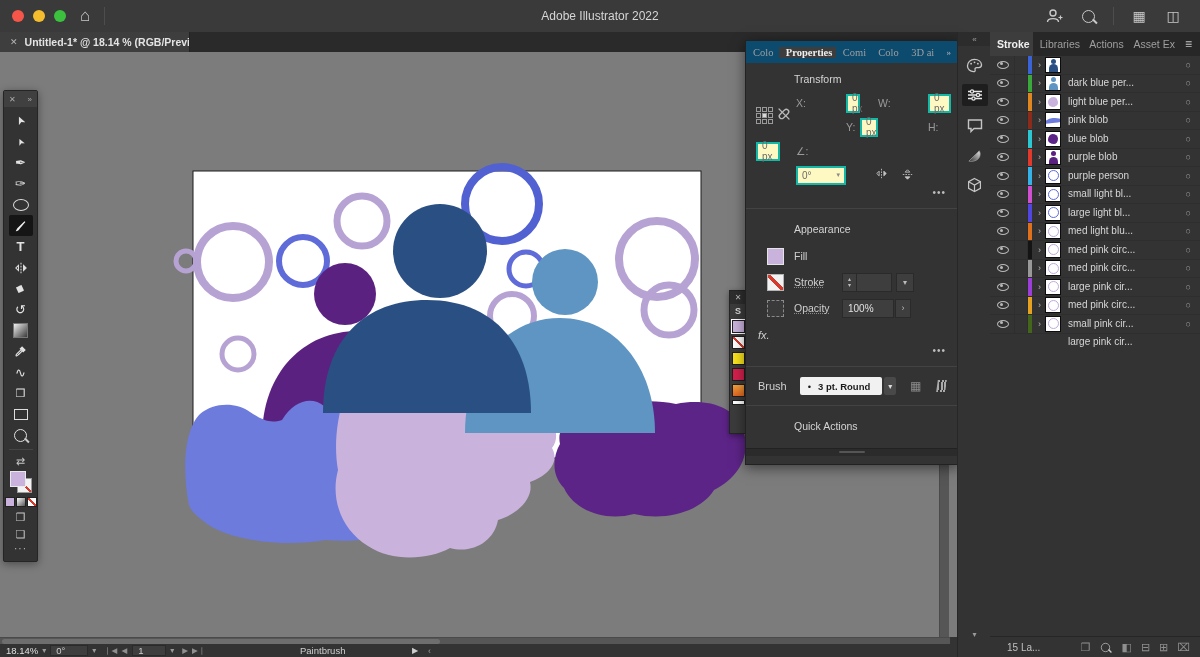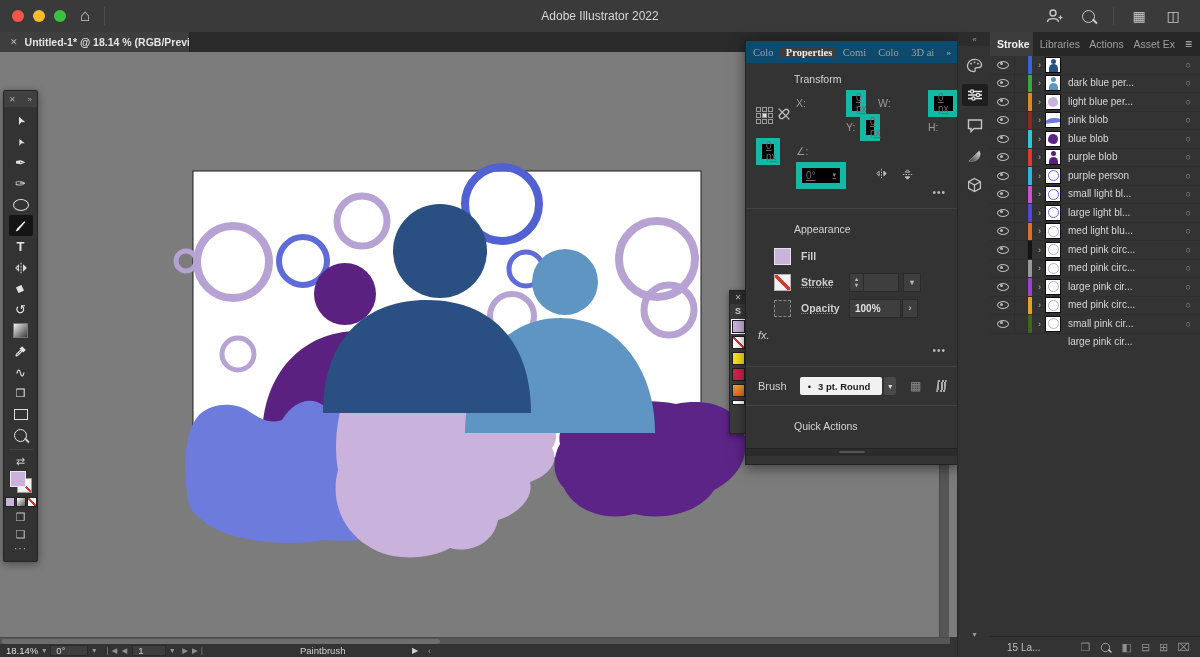--- a/index.html
+++ b/index.html
@@ -90,23 +90,23 @@
   .pbody{position:relative;height:calc(100% - 30px);overflow:hidden;}
   .prow{display:flex;align-items:center;padding:0 12px;}
   .nosel{height:30px;justify-content:space-between;border-bottom:1px solid #434343;}
   .toolopt{border:1px solid #9a9a9a;border-radius:3px;padding:3px 9px;color:#e8e8e8;font-size:10.5px;background:#3a3a3a;}
   .sect-title{color:#d4d4d4;font-size:10.5px;padding:10px 12px 8px;margin-left:36px;}
   .tf-grid{display:grid;grid-template-columns:24px 16px 50px 14px 18px 50px 1fr;grid-auto-rows:20px;align-items:center;padding:0 10px;row-gap:4px;}
   .refpt{grid-row:1/3;width:17px;height:17px;display:grid;grid-template-columns:repeat(3,1fr);grid-template-rows:repeat(3,1fr);gap:1px;}
   .refpt i{border:1px solid #9a9a9a;width:3px;height:3px;}
   .refpt i.c{background:#d9d9d9;}
   .flab{color:#9a9a9a;font-size:10.5px;}
-  .ffield{background:#000000;border:6px solid #14b8a6;height:15px;color:#6b6b6b;font-size:10px;display:flex;align-items:center;padding:0 4px;text-decoration:underline;}
+  .ffield{background:#fef9c3;border:2px solid #14b8a6;height:15px;color:#6b6b6b;font-size:10px;display:flex;align-items:center;padding:0 4px;}
   .chain{grid-row:1/3;justify-self:end;margin-right:4px;}
-  .arow{display:flex;align-items:center;gap:0;padding:2px 28px;height:22px;font-weight:bold;}
+  .arow{display:flex;align-items:center;gap:0;padding:2px 21px;height:22px;}
   .aswatch{width:15px;height:15px;border:1px solid #1f1f1f;margin-right:10px;}
   .aswatch.fill{background:#c9b2dc;border:1.5px solid #e4e4e4;}
   .aswatch.none{background:#f2f2f2;background-image:linear-gradient(45deg,transparent 43%,#d23b2e 43%,#d23b2e 57%,transparent 57%);border:1.5px solid #b5b5b5;}
   .aswatch.op{background:#3a3a3a;border:1px dashed #8a8a8a;}
   .alabel{color:#cfcfcf;font-size:10.5px;width:48px;}
   .alabel.u{text-decoration:underline dotted #8a8a8a;}
   .stepper{width:13px;height:17px;background:#3e3e3e;border:1px solid #2a2a2a;display:flex;flex-direction:column;align-items:center;justify-content:center;color:#bbb;font-size:6px;line-height:6px;}
   .stval{width:34px;height:17px;background:#3e3e3e;border:1px solid #2a2a2a;border-left:none;}
   .stchev{width:16px;height:17px;background:#3e3e3e;border:1px solid #2a2a2a;margin-left:4px;display:flex;align-items:center;justify-content:center;color:#bbb;font-size:8px;}
   .opval{width:40px;height:17px;background:#3e3e3e;border:1px solid #2a2a2a;color:#e2e2e2;font-size:10px;display:flex;align-items:center;padding:0 5px;}

